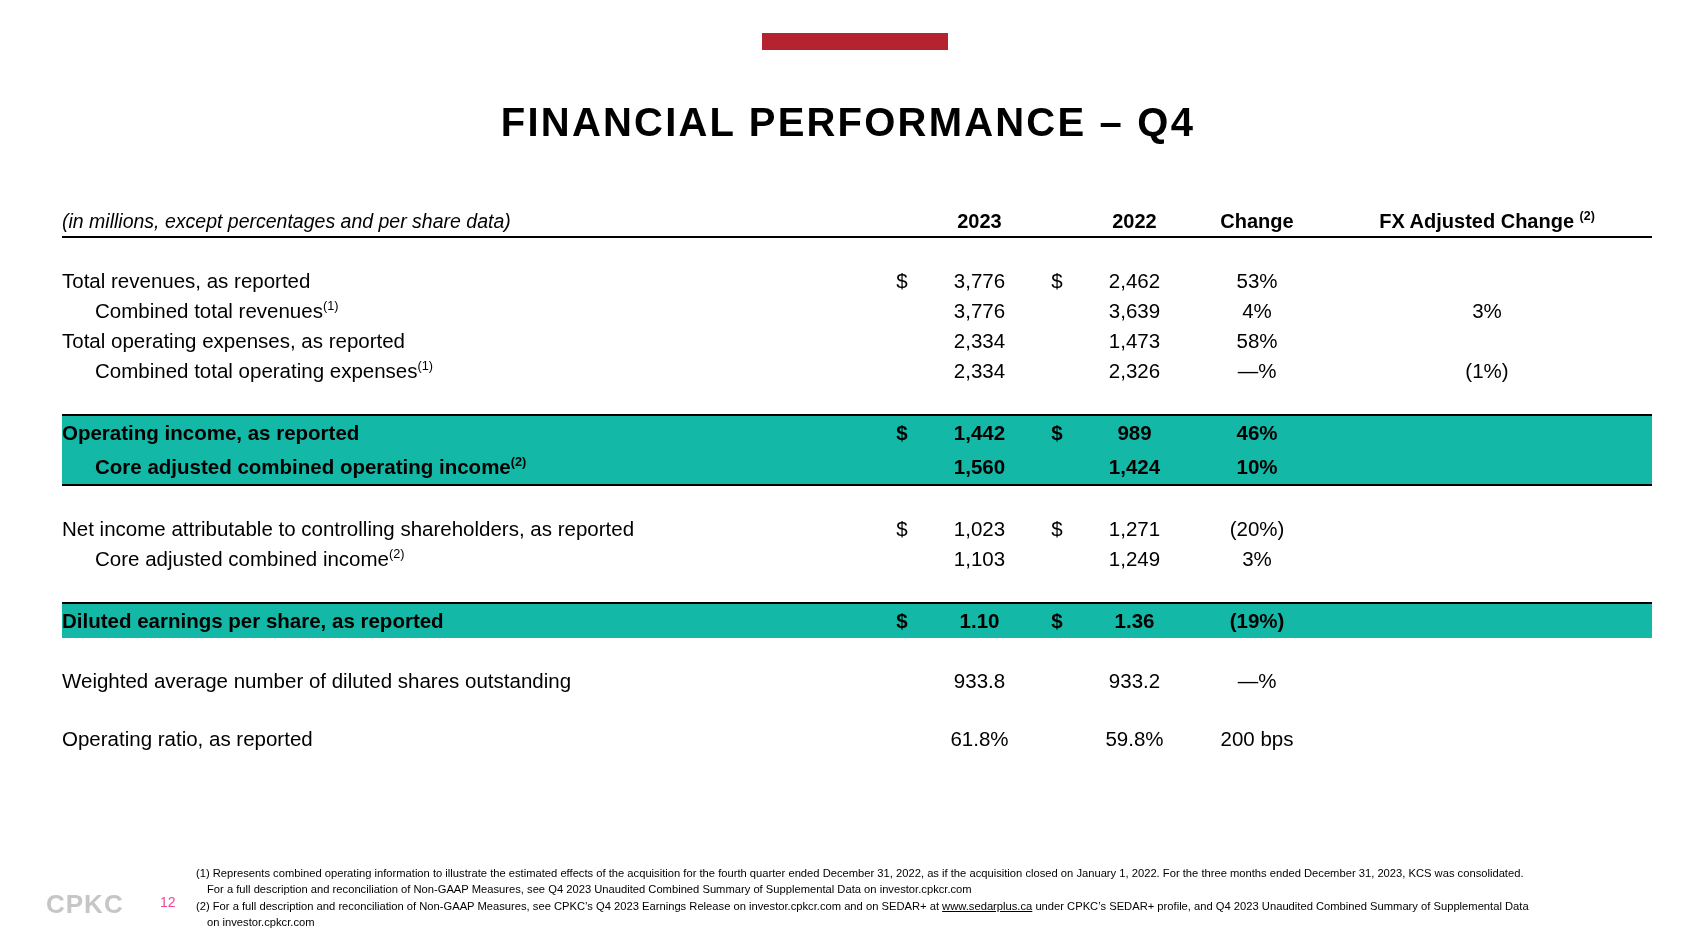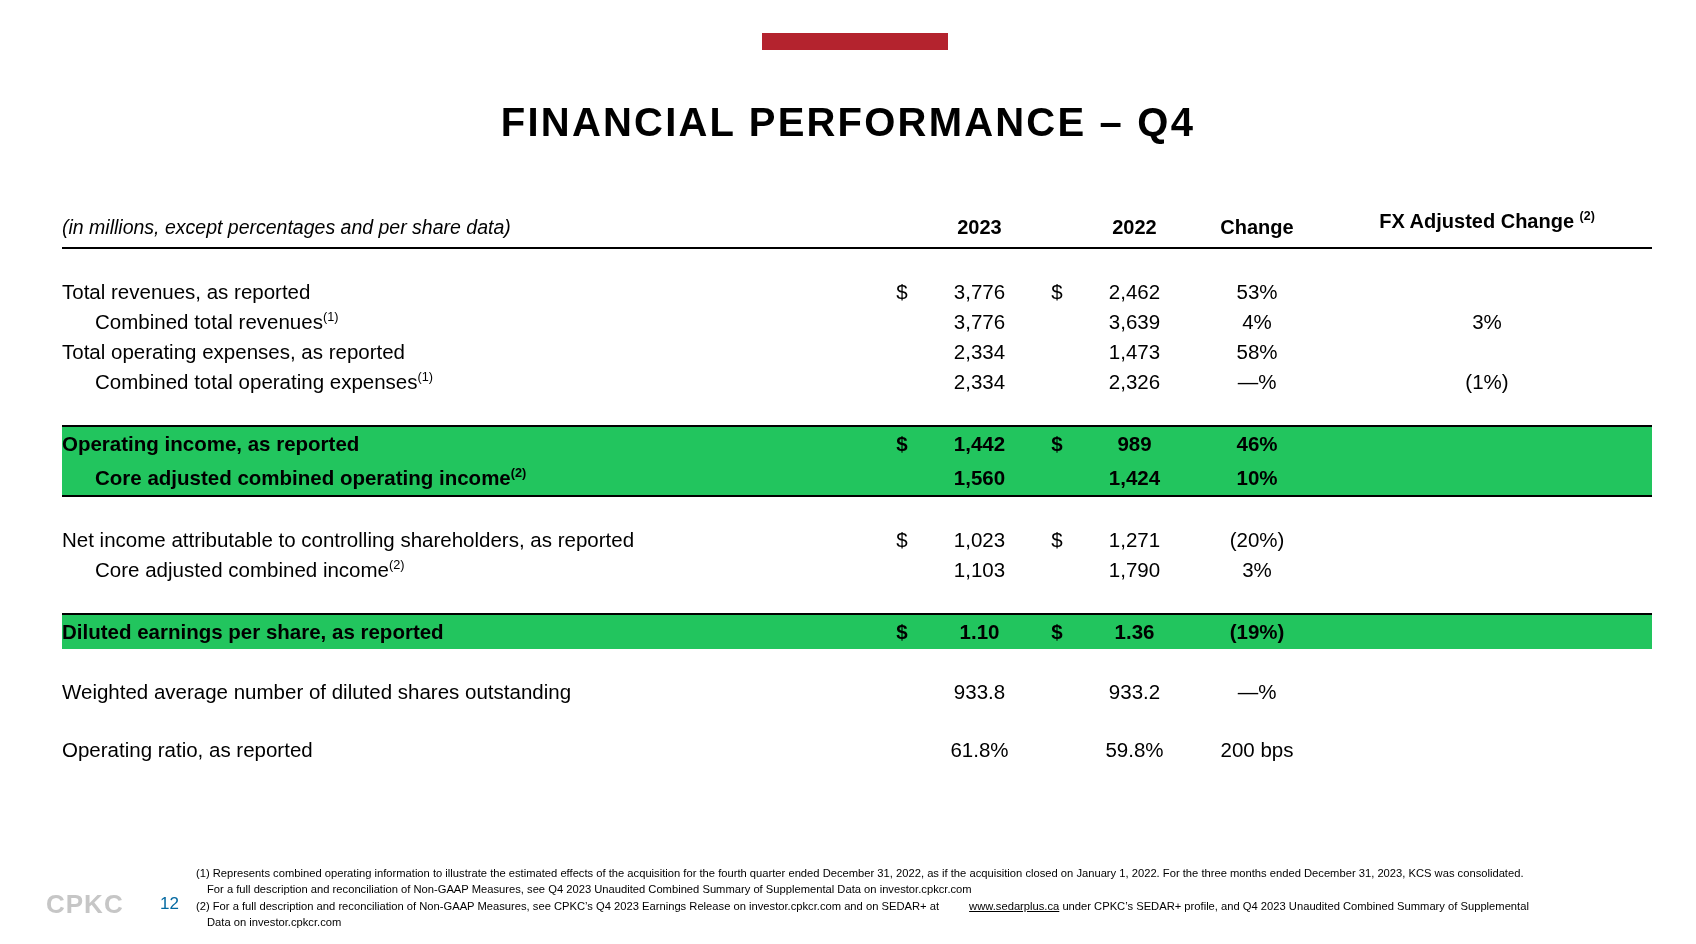--- a/index.html
+++ b/index.html
@@ -35,53 +35,53 @@
   td,th{padding:0;vertical-align:middle;}
 
   .hdr-note{
     font-style:italic;font-size:19.5px;font-weight:normal;text-align:left;
     padding-bottom:3px;
   }
   .hdr-cell{
     font-size:20px;font-weight:bold;text-align:center;padding-bottom:3px;
   }
   .hdr-fx{
-    font-size:20px;font-weight:bold;text-align:center;padding-bottom:14px;
+    font-size:20px;font-weight:bold;text-align:center;padding-bottom:3px;
   }
   tr.header-row > *{border-bottom:2.2px solid #000;}
 
   .r-label{font-size:20.5px;text-align:left;}
   .r-label.indent{padding-left:33px;}
   .r-cur{font-size:20.5px;text-align:center;}
   .r-num{font-size:20.5px;text-align:center;}
   .r-fx{font-size:20.5px;text-align:center;}
 
   tr.data-row td{height:30px;}
   tr.spacer td{height:28px;}
 
-  tr.shaded td{background:#22c55e;font-weight:bold;height:34px;}
+  tr.shaded td{background:#14b8a6;font-weight:bold;height:34px;}
   tr.shaded-top td{border-top:2.4px solid #000;}
   tr.shaded-bot td{border-bottom:2.4px solid #000;}
 
   sup{font-size:0.62em;vertical-align:super;line-height:0;}
 
   .footnotes{
     position:absolute;left:196px;top:866px;width:1340px;
     font-size:11.2px;line-height:1.42;color:#000;
   }
   .footnotes p{margin:0 0 1px 0;text-indent:-11px;padding-left:11px;}
-  .footnotes a{color:#000;margin-left:27px;}
+  .footnotes a{color:#000;}
 
   .logo{
     position:absolute;left:46px;top:889px;
     font-size:26px;font-weight:bold;letter-spacing:1px;color:#c6c6c6;
   }
   .page-num{
     position:absolute;left:160px;top:894px;
-    font-size:17px;color:#0369a1;font-weight:normal;
+    font-size:14px;color:#ec4899;font-weight:normal;
   }
 </style>
 </head>
 <body>
 
 <div class="accent-bar"></div>
 
 <div class="slide-title">FINANCIAL PERFORMANCE – Q4</div>
 
 <div class="table-wrap">
@@ -175,21 +175,21 @@
           <td class="r-cur">$</td>
           <td class="r-num">1,271</td>
           <td class="r-num">(20%)</td>
           <td class="r-fx"></td>
         </tr>
         <tr class="data-row">
           <td class="r-label indent">Core adjusted combined income<sup>(2)</sup></td>
           <td class="r-cur"></td>
           <td class="r-num">1,103</td>
           <td class="r-cur"></td>
-          <td class="r-num">1,790</td>
+          <td class="r-num">1,249</td>
           <td class="r-num">3%</td>
           <td class="r-fx"></td>
         </tr>
         <tr class="spacer">
           <td colspan="7"></td>
         </tr>
         <tr class="shaded shaded-top">
           <td class="r-label">Diluted earnings per share, as reported</td>
           <td class="r-cur">$</td>
           <td class="r-num">1.10</td>

